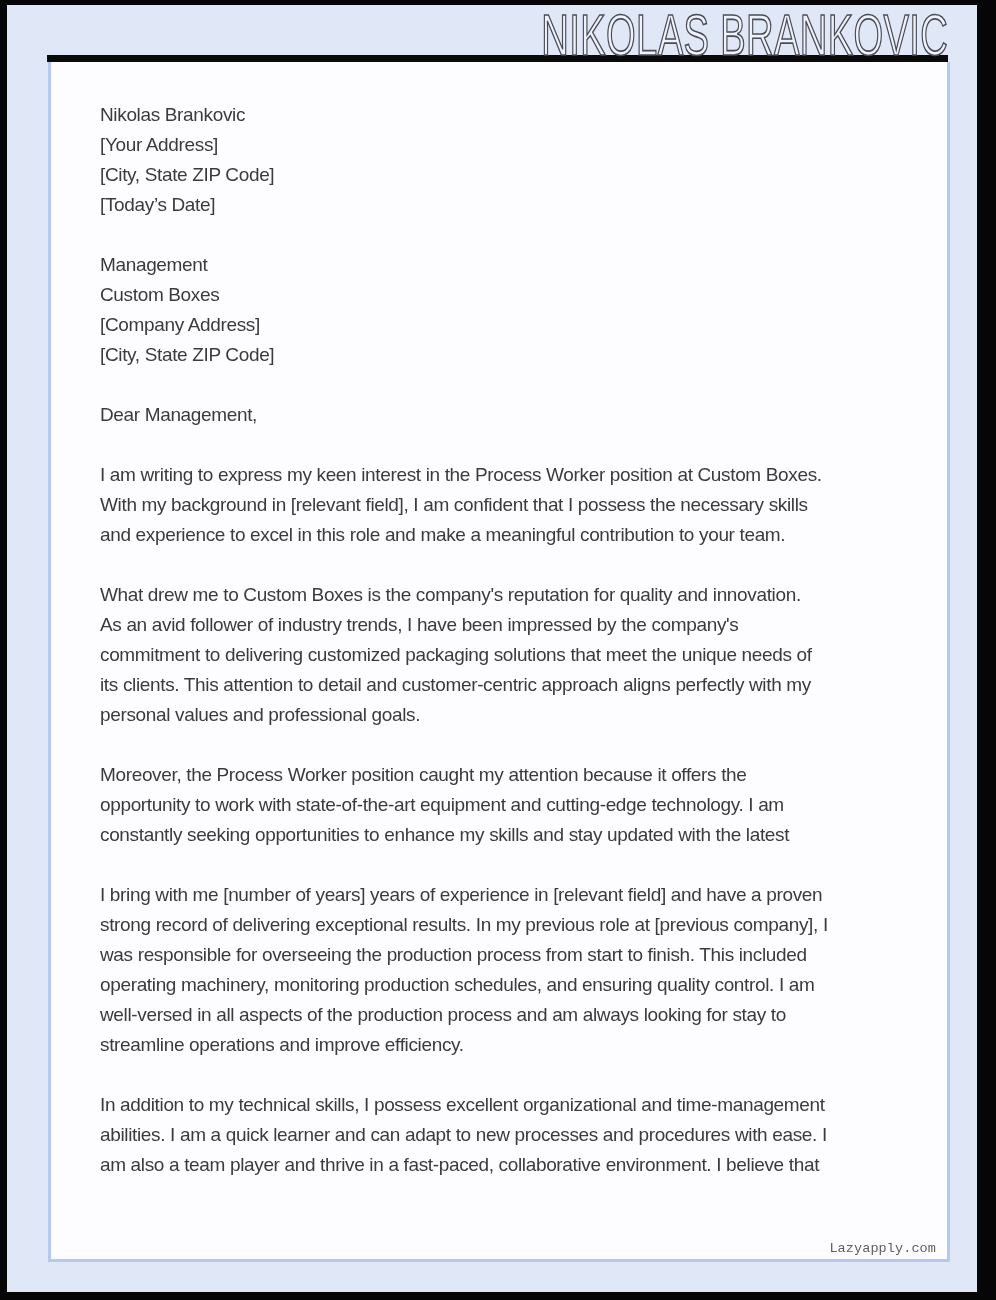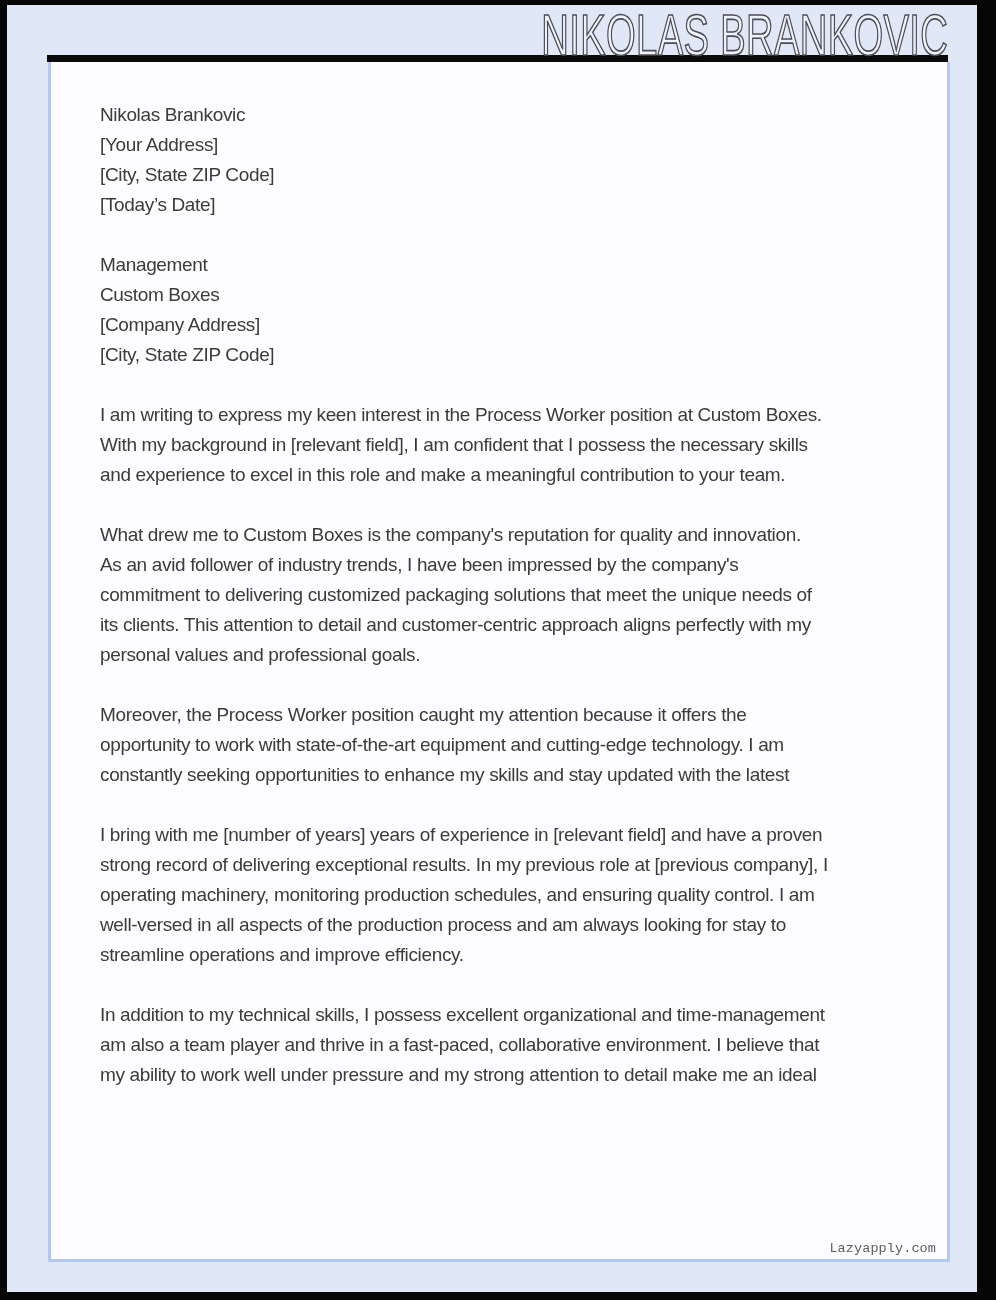--- a/index.html
+++ b/index.html
@@ -103,20 +103,23 @@
     <div class="line">[Today’s Date]</div>
   </div>
 
   <div class="block">
     <div class="line">Management</div>
     <div class="line">Custom Boxes</div>
     <div class="line">[Company Address]</div>
     <div class="line">[City, State ZIP Code]</div>
   </div>
 
+  <div class="block">
+    <div class="line">Dear Management,</div>
+  </div>
 
   <div class="block">
     <div class="line">I am writing to express my keen interest in the Process Worker position at Custom Boxes.</div>
     <div class="line">With my background in [relevant field], I am confident that I possess the necessary skills</div>
     <div class="line">and experience to excel in this role and make a meaningful contribution to your team.</div>
   </div>
 
   <div class="block">
     <div class="line">What drew me to Custom Boxes is the company's reputation for quality and innovation.</div>
     <div class="line">As an avid follower of industry trends, I have been impressed by the company's</div>
@@ -127,29 +130,30 @@
 
   <div class="block">
     <div class="line">Moreover, the Process Worker position caught my attention because it offers the</div>
     <div class="line">opportunity to work with state-of-the-art equipment and cutting-edge technology. I am</div>
     <div class="line">constantly seeking opportunities to enhance my skills and stay updated with the latest</div>
   </div>
 
   <div class="block">
     <div class="line">I bring with me [number of years] years of experience in [relevant field] and have a proven</div>
     <div class="line">strong record of delivering exceptional results. In my previous role at [previous company], I</div>
+    <div class="line">was responsible for overseeing the production process from start to finish. This included</div>
     <div class="line">operating machinery, monitoring production schedules, and ensuring quality control. I am</div>
     <div class="line">well-versed in all aspects of the production process and am always looking for stay to</div>
     <div class="line">streamline operations and improve efficiency.</div>
   </div>
 
   <div class="block">
     <div class="line">In addition to my technical skills, I possess excellent organizational and time-management</div>
+    <div class="line">abilities. I am a quick learner and can adapt to new processes and procedures with ease. I</div>
     <div class="line">am also a team player and thrive in a fast-paced, collaborative environment. I believe that</div>
-    <div class="line">my ability to work well under pressure and my strong attention to detail make me an ideal</div>
   </div>
 
 </div>
 
 <div class="watermark">Lazyapply.com</div>
 
 <div class="frame frame-top"></div>
 <div class="frame frame-left"></div>
 <div class="frame frame-right"></div>
 <div class="frame frame-bottom"></div>

